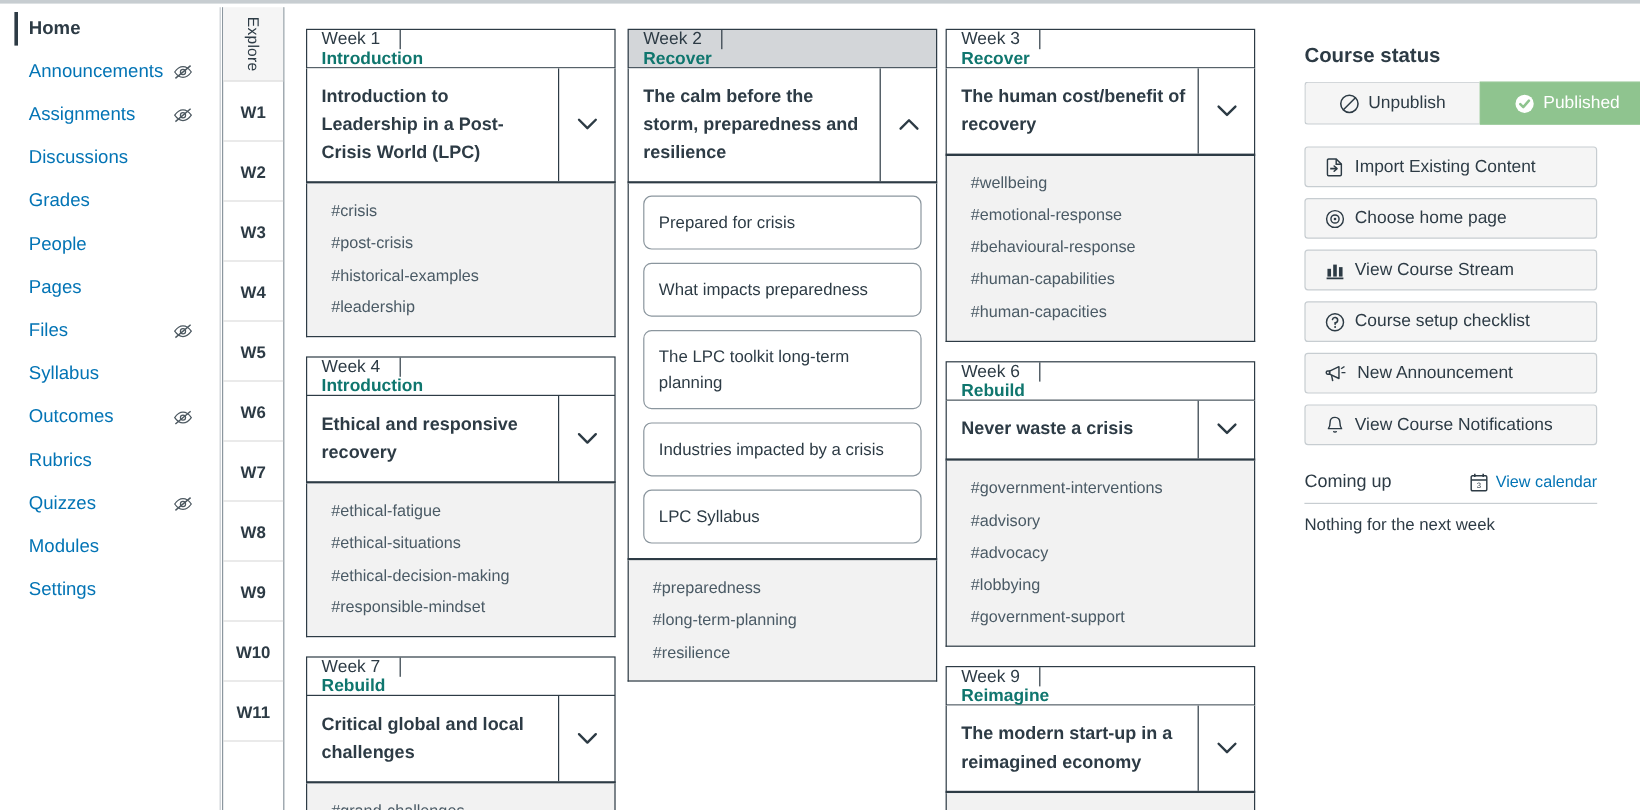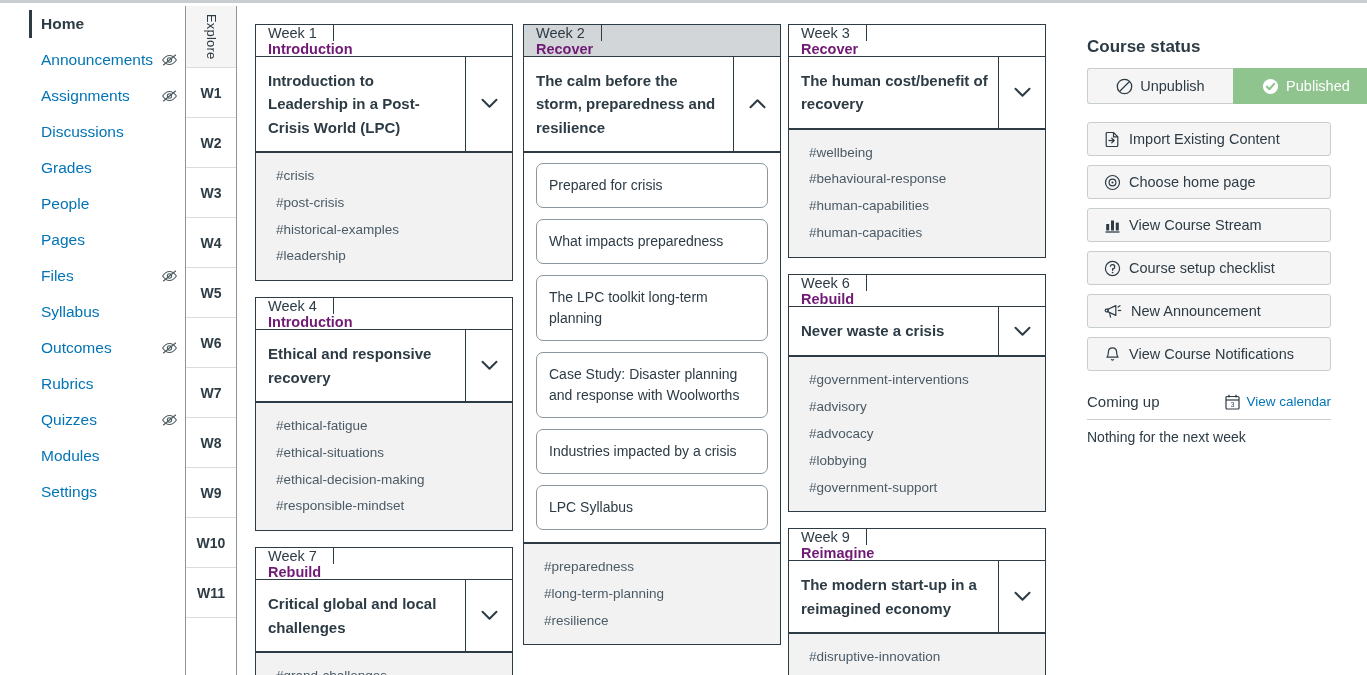--- a/index.html
+++ b/index.html
@@ -9,21 +9,21 @@
     background: #ffffff;
     font-family: "Liberation Sans", sans-serif;
     color: #2d3b45;
   }
   .top-rule {
     position: absolute; top: 0; left: 0; width: 1367px; height: 3px;
     background: #c7cdd1;
   }
   
   .course-nav {
-    position: absolute; left: 17px; top: 6px; width: 184px; height: 669px;
+    position: absolute; left: 0; top: 6px; width: 184px; height: 669px;
     background: #fff;
     border-right: 1px solid #c7cdd1;
   }
   .nav-item {
     position: relative;
     display: flex; align-items: center; justify-content: space-between;
     padding: 8px 22px 8px 24px;
     font-size: 15.5px;
     color: #0374b5;
     line-height: 20px;
@@ -91,21 +91,21 @@
   .card-head .wk {
     width: 78px; flex: none;
     border-right: 1px solid #2d3b45;
     display: flex; align-items: center;
     padding-left: 12px;
     font-size: 14.5px; color: #2d3b45;
   }
   .card-head .ph {
     display: flex; align-items: center;
     padding-left: 12px;
-    font-size: 14.5px; font-weight: bold; color: #701a75;
+    font-size: 14.5px; font-weight: bold; color: #0f766e;
   }
   .card-title-row {
     display: flex;
     border-left: 1px solid #2d3b45;
     border-right: 1px solid #2d3b45;
     border-bottom: 2px solid #2d3b45;
     background: #fff;
   }
   .card-title {
     flex: 1 1 auto;
@@ -387,21 +387,20 @@
               <svg class="chev" viewBox="0 0 17 11">
                 <path d="M1.5 9.2 L8.5 2.2 L15.5 9.2" fill="none" stroke="#2d3b45" stroke-width="2" stroke-linecap="round" stroke-linejoin="round"></path>
               </svg>
             </span>
           </div>
         </div>
         <div class="card-items">
           <div class="item-pill">Prepared for crisis</div>
           <div class="item-pill">What impacts preparedness</div>
           <div class="item-pill">The LPC toolkit long-term planning</div>
-          <div class="item-pill">Case Study: Disaster planning and response with Woolworths</div>
           <div class="item-pill">Industries impacted by a crisis</div>
           <div class="item-pill">LPC Syllabus</div>
         </div>
         <div class="card-tags">
           <div class="tag">#preparedness</div>
           <div class="tag">#long-term-planning</div>
           <div class="tag">#resilience</div>
         </div>
       </div>
     </div>
@@ -416,20 +415,21 @@
           <div class="card-toggle">
             <span>
               <svg class="chev" viewBox="0 0 17 11">
                 <path d="M1.5 1.8 L8.5 8.8 L15.5 1.8" fill="none" stroke="#2d3b45" stroke-width="2" stroke-linecap="round" stroke-linejoin="round"></path>
               </svg>
             </span>
           </div>
         </div>
         <div class="card-tags">
           <div class="tag">#wellbeing</div>
+          <div class="tag">#emotional-response</div>
           <div class="tag">#behavioural-response</div>
           <div class="tag">#human-capabilities</div>
           <div class="tag">#human-capacities</div>
         </div>
       </div>
       <div class="card">
         <div class="card-head">
           <div class="wk">Week 6</div>
           <div class="ph">Rebuild</div>
         </div>

